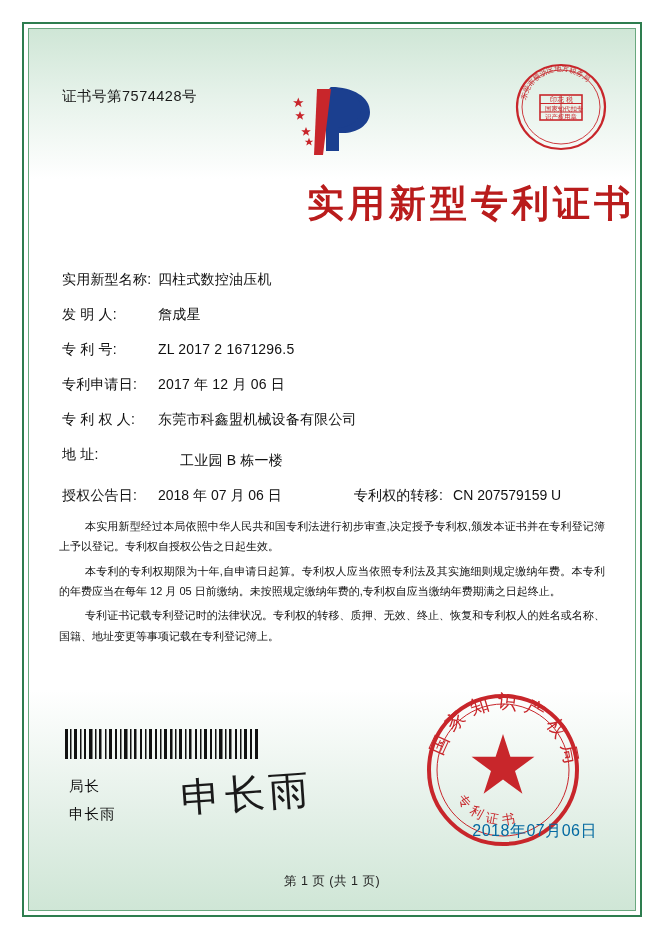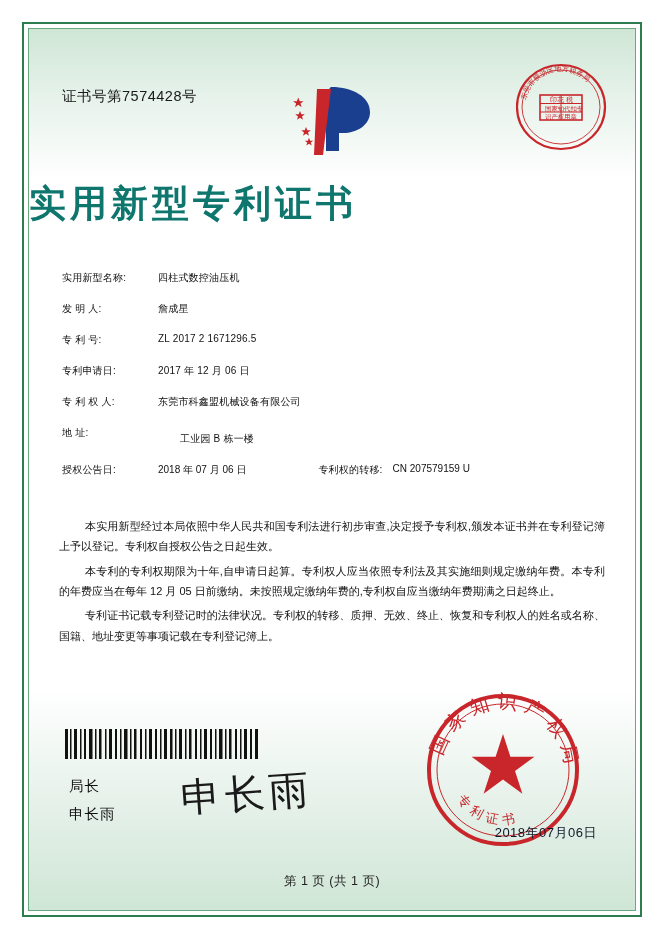--- a/index.html
+++ b/index.html
@@ -93,35 +93,35 @@
     width: 118px;
     height: 78px;
   }
 
   
   .doc-title {
     position: absolute;
     left: 0;
     right: 0;
     top: 150px;
-    text-align: left;
+    text-align: right;
     font-family: "DejaVu Serif", serif;
     font-size: 37px;
     font-weight: bold;
     letter-spacing: 4px;
-    color: #0f766e;
+    color: #b91c1c;
   }
 
   
   .fields {
     position: absolute;
     left: 33px;
     top: 242px;
     right: 30px;
-    font-size: 10px;
+    font-size: 14px;
     color: #111111;
   }
   .field-row {
     display: flex;
     align-items: flex-start;
     margin-bottom: 17px;
   }
   .field-label {
     width: 96px;
     flex: 0 0 96px;
@@ -213,22 +213,22 @@
     position: absolute;
     right: 52px;
     bottom: 62px;
     width: 160px;
     height: 160px;
   }
   .seal-date {
     position: absolute;
     right: 38px;
     bottom: 70px;
-    font-size: 13px;
-    color: #0f172a;
+    font-size: 16px;
+    color: #0369a1;
     letter-spacing: 0.5px;
   }
 
   
   .footer {
     position: absolute;
     left: 0;
     right: 0;
     bottom: 22px;
     text-align: center;

